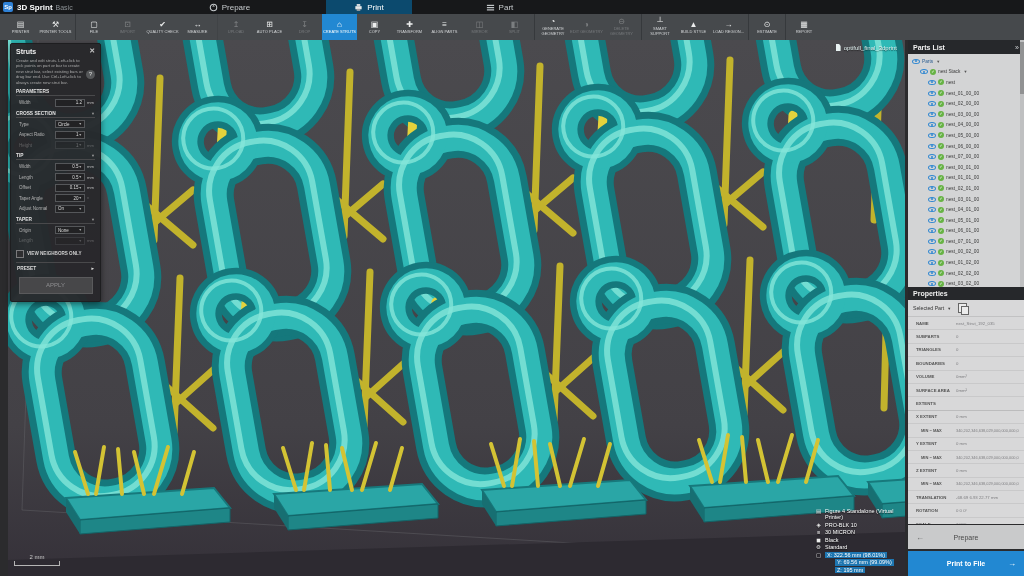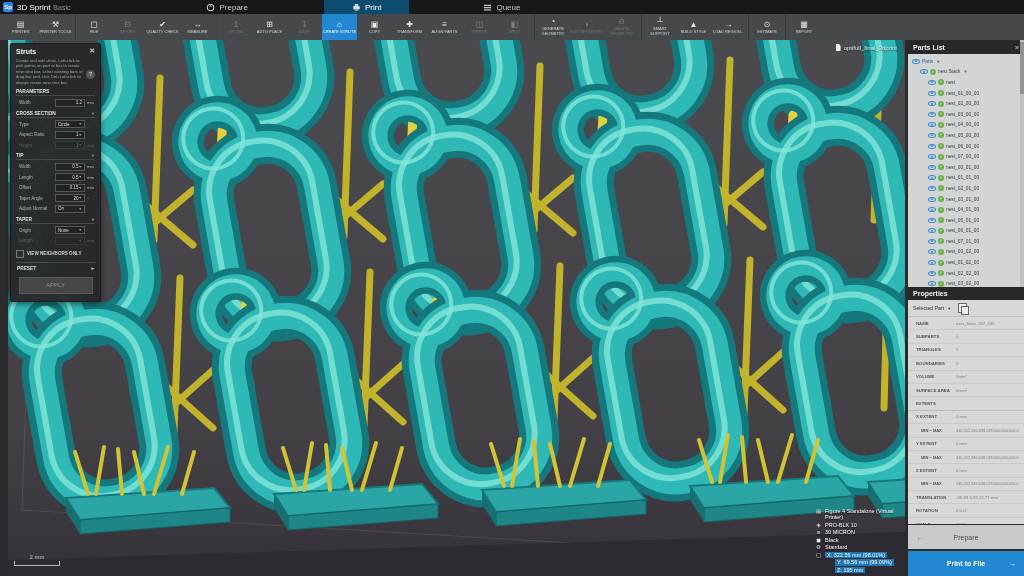--- a/index.html
+++ b/index.html
@@ -4,21 +4,21 @@
 <style>
   html,body{margin:0;padding:0}
   body{width:1024px;height:576px;overflow:hidden;background:#2b2b2d;
        font-family:"Liberation Sans",sans-serif;position:relative;
        -webkit-font-smoothing:antialiased}
   
   .menubar{position:absolute;left:0;top:0;width:1024px;height:14px;background:#17181a;
            display:flex;align-items:center;z-index:9}
   .logo{width:10px;height:10px;background:#2f82d8;border-radius:2px;color:#fff;font-size:6px;
         font-weight:bold;display:flex;align-items:center;justify-content:center;margin:0 4px 0 3px}
-  .apptitle{font-size:8px;color:#fff;font-weight:normal}
+  .apptitle{font-size:8px;color:#fff;font-weight:bold}
   .appedition{font-size:7px;color:#8d9296;margin-left:3px}
   .tab{display:flex;align-items:center;gap:4px;padding:0 28px;font-size:8px;color:#c7cbce;height:14px}
   .tab.active{background:#0c4a6e;color:#fff}
   .t-prepare{margin-left:108px}.t-print{margin-left:48px}.t-queue{margin-left:46px}
   .tabicon{width:9px;height:9px;flex:none}
   
   .toolbar{position:absolute;top:14px;left:0;width:1024px;height:26px;background:#46494c;
            display:flex;align-items:stretch;padding-left:3px;box-sizing:border-box;z-index:8}
   .tool{width:35px;display:flex;flex-direction:column;align-items:center;justify-content:center;
         gap:1px;color:#ddd;box-sizing:border-box}
@@ -135,21 +135,21 @@
         <rect x="3" y="6.5" width="4" height="2.3" fill="#9aa0a5"></rect>
       </svg>
     <span>Print</span>
   </div>
   <div class="tab t-queue">
     <svg class="tabicon" viewBox="0 0 10 10">
         <rect x="1" y="2" width="8" height="1.3" fill="#c7cbce"></rect>
         <rect x="1" y="4.5" width="8" height="1.3" fill="#c7cbce"></rect>
         <rect x="1" y="7" width="8" height="1.3" fill="#c7cbce"></rect>
       </svg>
-    <span>Queue</span>
+    <span>Part</span>
   </div>
 </div>
 
 <div class="toolbar">
 
     <div class="tool">
       <span class="tglyph">▤</span>
       <span class="tlabel">Printer</span>
     </div>
 

